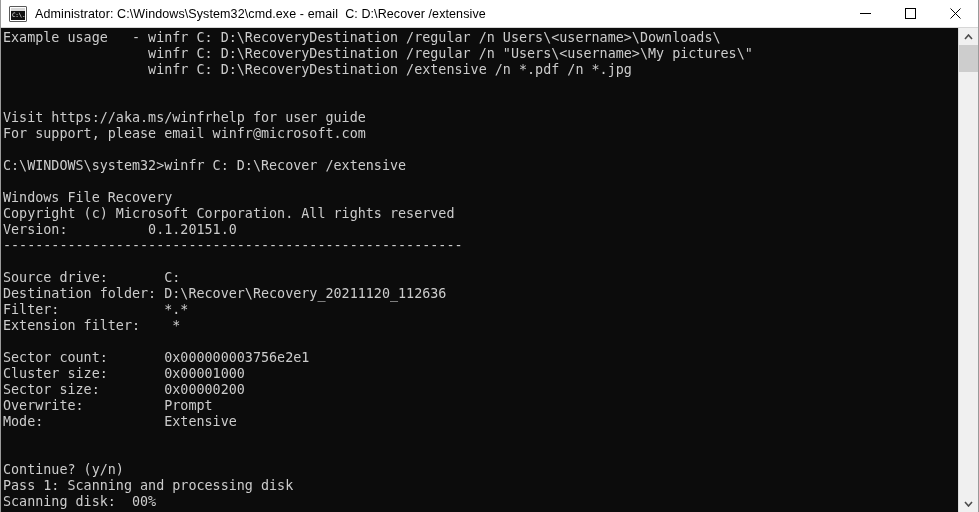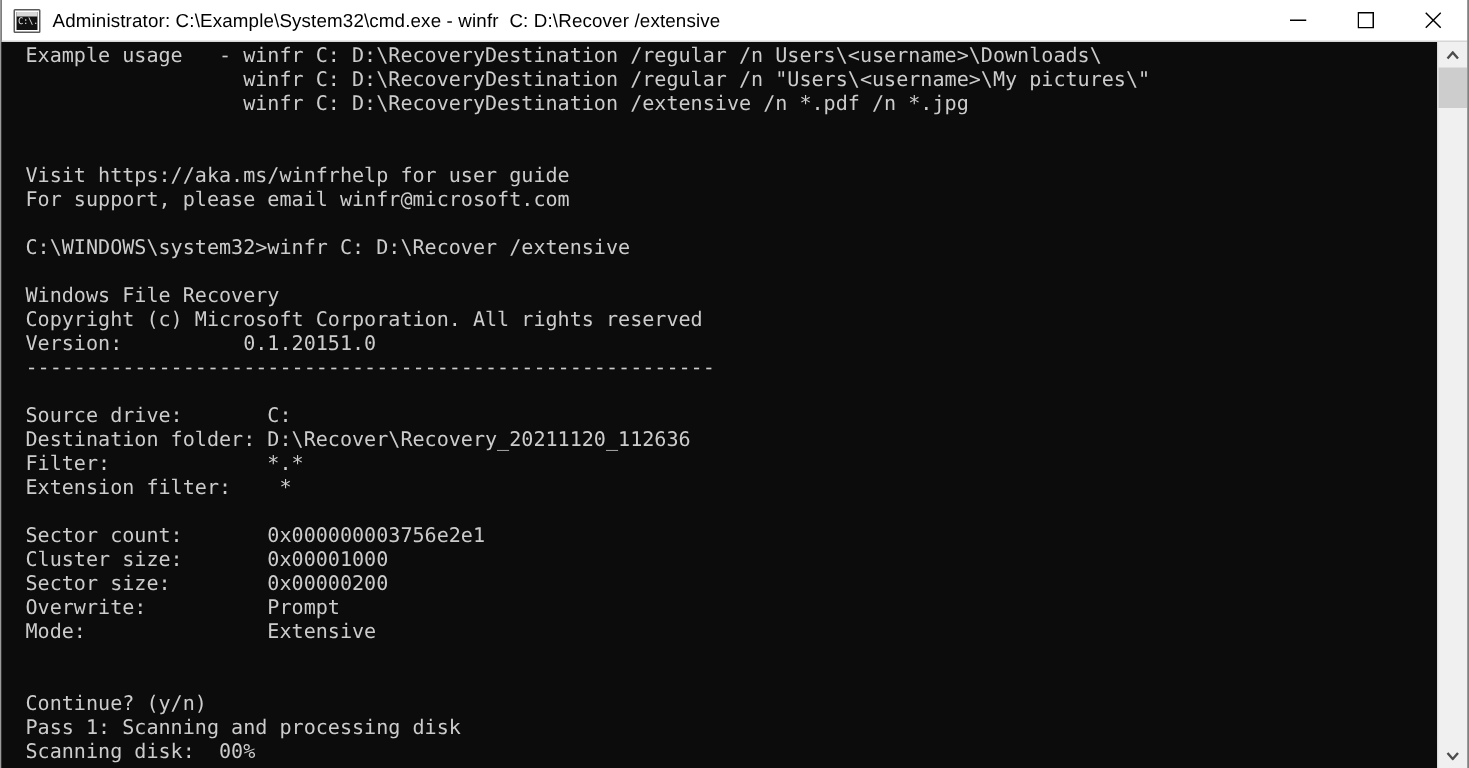--- a/index.html
+++ b/index.html
@@ -116,21 +116,21 @@
     top: 0;
     right: 20px;
     bottom: 0;
     background: #0c0c0c;
     overflow: hidden;
     padding: 0;
   }
 
   #console-text {
     margin: 0;
-    padding: 2px 0 0 16px;
+    padding: 2px 0 0 2px;
     font-family: "DejaVu Sans Mono", monospace;
     font-size: 13.4px;
     line-height: 16px;
     color: #cccccc;
     white-space: pre;
     letter-spacing: 0px;
   }
 
   
   #scrollbar {
@@ -178,21 +178,21 @@
 <body>
 
 <div id="window">
 
   <div id="titlebar">
     <div id="app-icon">
       <div class="icon-screen"></div>
       <div class="icon-bar"></div>
       <div class="icon-txt">C:\.</div>
     </div>
-    <div id="title-text">Administrator: C:\Example\System32\cmd.exe - winfr  C: D:\Recover /extensive</div>
+    <div id="title-text">Administrator: C:\Windows\System32\cmd.exe - email  C: D:\Recover /extensive</div>
 
     <div id="win-controls">
       <button class="win-btn">
         <svg width="11" height="11" viewBox="0 0 11 11">
           <line x1="0" y1="5.5" x2="11" y2="5.5" stroke="#000" stroke-width="1"></line>
         </svg>
       </button>
       <button class="win-btn">
         <svg width="11" height="11" viewBox="0 0 11 11">
           <rect x="0.5" y="0.5" width="10" height="10" fill="none" stroke="#000" stroke-width="1"></rect>

